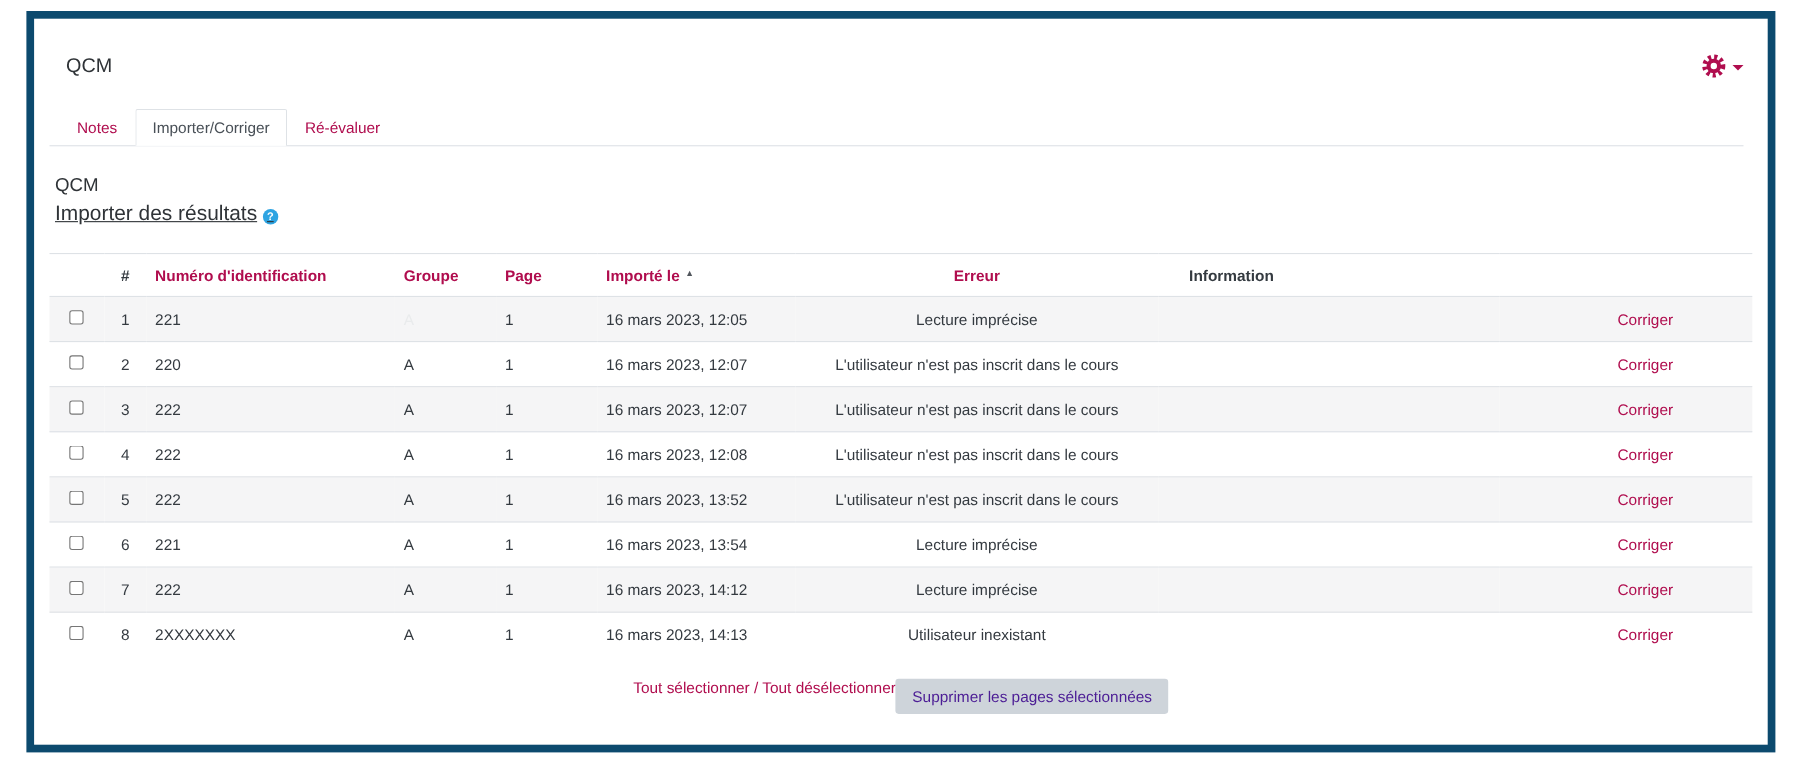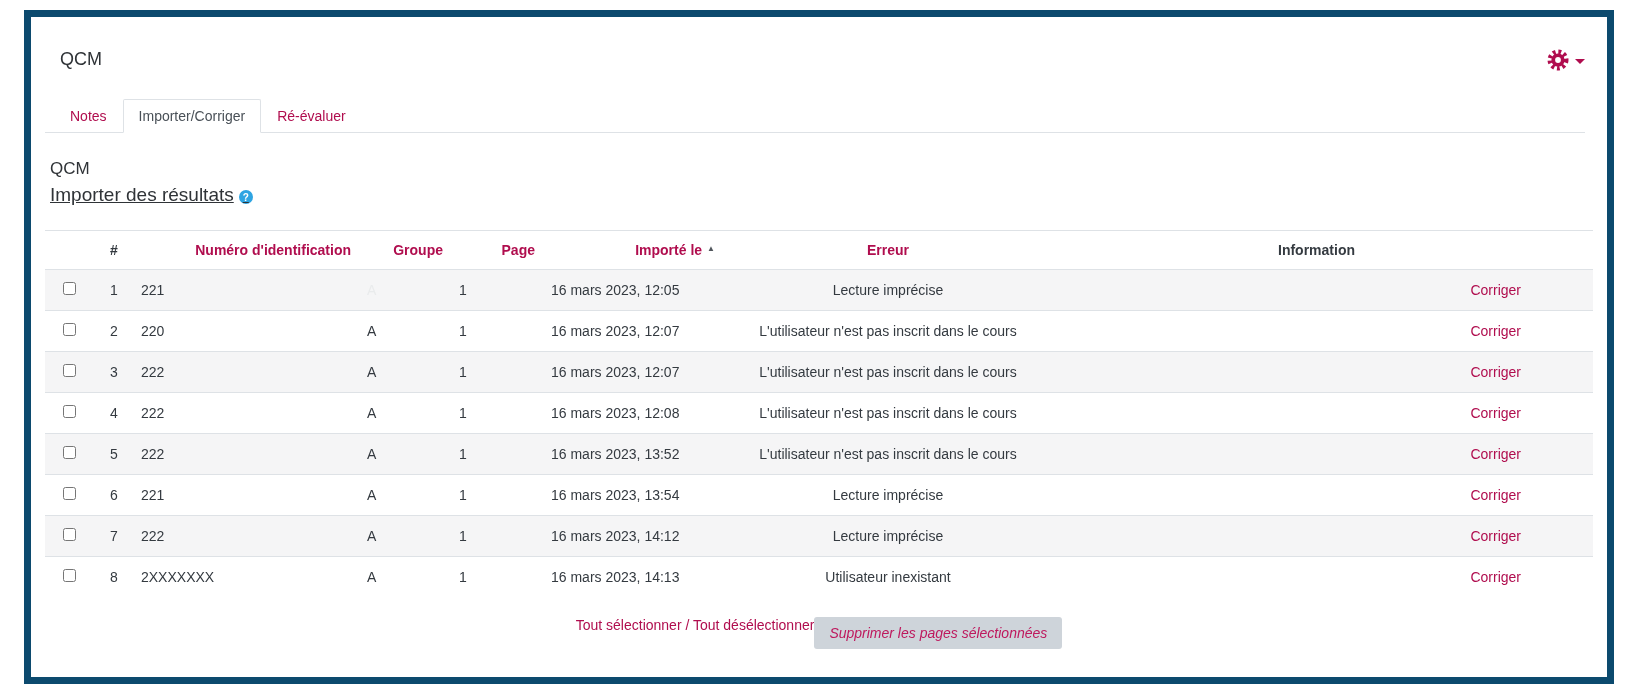--- a/index.html
+++ b/index.html
@@ -49,21 +49,21 @@
   .section-subtitle { font-size: 19px; font-weight: 400; color: #2f3337; margin: 5px 0 0 5px; display: flex; align-items: center; text-decoration: underline; }
   .help-icon {
     display: inline-flex; align-items: center; justify-content: center;
     width: 14px; height: 14px; border-radius: 50%;
     background: #2ea4e2; color: #fff; font-size: 10px; font-weight: bold;
     margin-left: 5px; margin-top: 4px; cursor: pointer;
   }
   
   table.results { width: 100%; border-collapse: collapse; margin-top: 24px; font-size: 14px; }
   th {
-    text-align: right; font-weight: bold; color: #343a40;
+    text-align: left; font-weight: bold; color: #343a40;
     padding: 11px 8px; border-top: 1px solid #dee2e6; border-bottom: 1px solid #dee2e6;
     white-space: nowrap;
   }
   td { padding: 12px 8px; vertical-align: middle; }
   tbody tr + tr td { border-top: 1px solid #dee2e6; }
   tbody tr:nth-child(odd) { background: #f5f5f6; }
   a.sort-link { color: #b00d4e; text-decoration: none; cursor: pointer; }
   .sort-caret { font-size: 8px; color: #51565c; vertical-align: 4px; margin-left: 5px; }
   .col-select { padding-left: 18px; }
   .col-num { text-align: center; }
@@ -76,22 +76,22 @@
   }
   a.row-action { color: #b00d4e; text-decoration: none; cursor: pointer; }
   
   .table-actions {
     display: flex; justify-content: center; 
     margin-top: 20px;
   }
   .select-links { color: #b00d4e; font-size: 14px; }
   .select-links a { color: #b00d4e; text-decoration: none; cursor: pointer; }
   .btn-secondary {
-    background: #ced4da; color: #be185d; border: none; border-radius: 3px;
-    font-family: inherit; font-size: 14px; padding: 8px 15px; cursor: pointer; font-style: italic;
+    background: #ced4da; color: #4c1d95; border: none; border-radius: 3px;
+    font-family: inherit; font-size: 14px; padding: 8px 15px; cursor: pointer;
   }
 </style>
 </head>
 <body>
 
 <div class="card">
 
   <div class="page-header">
     <h1 class="page-title">QCM</h1>
     <div class="gear-menu">

